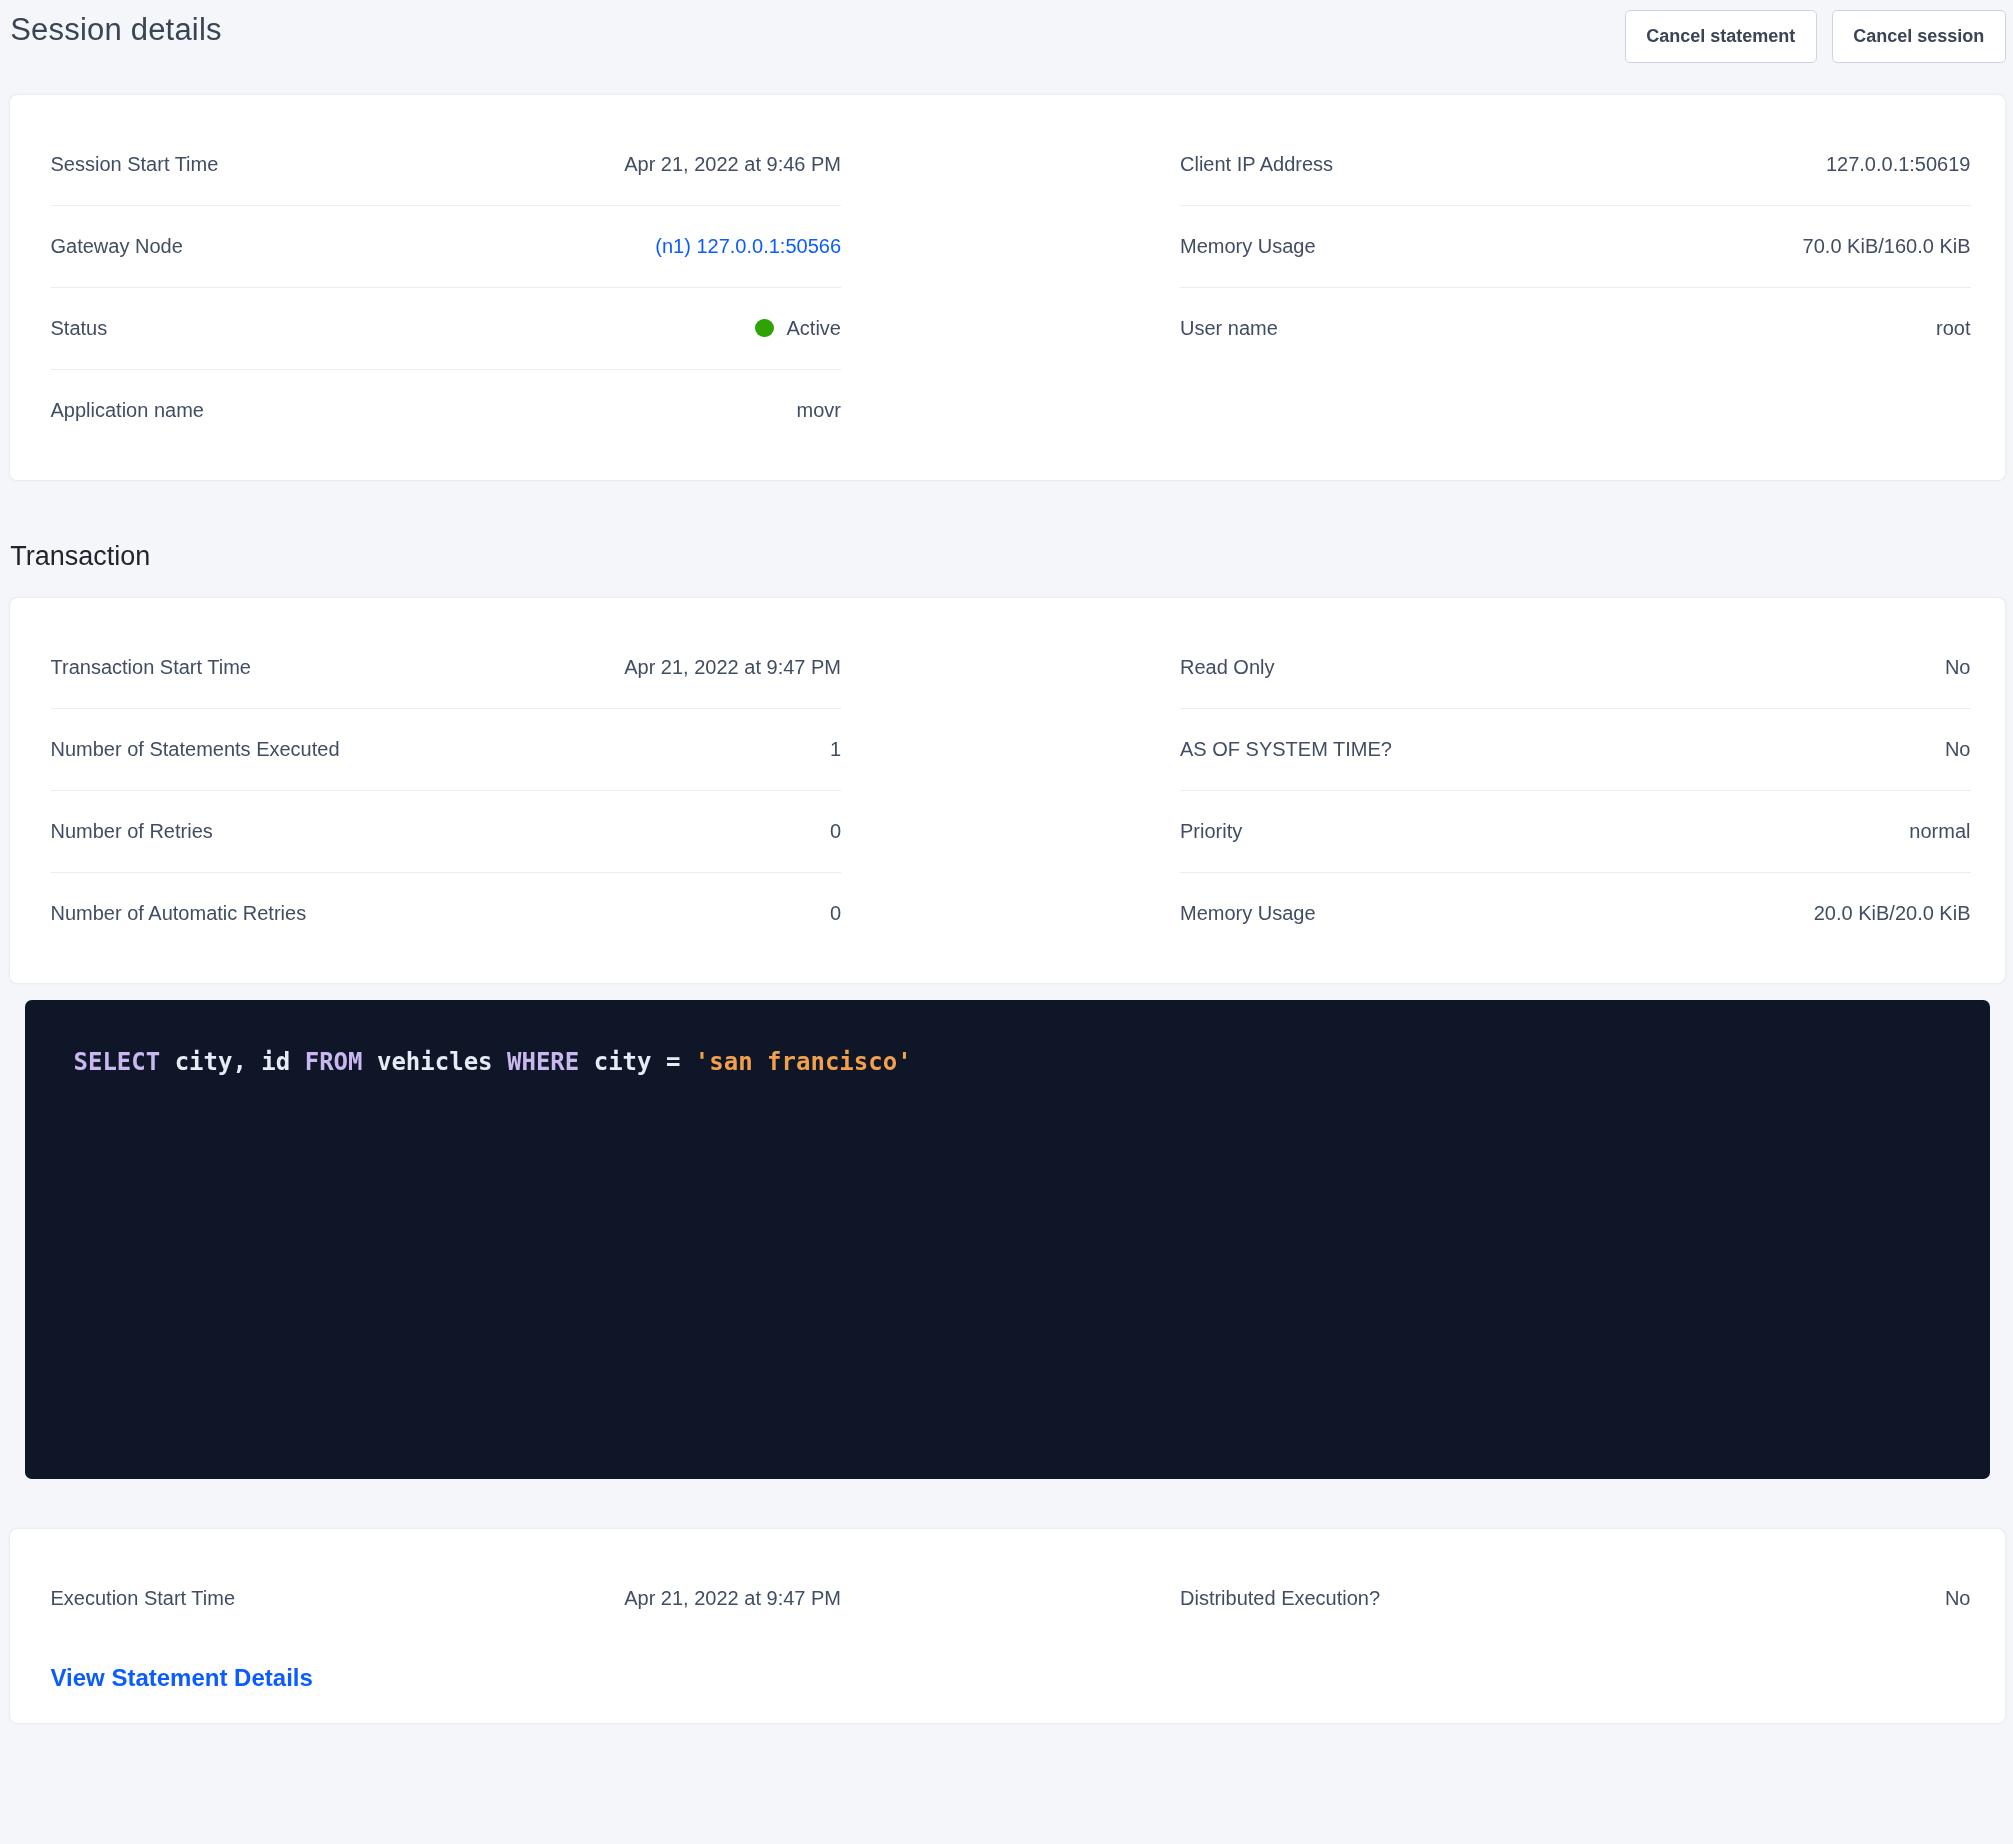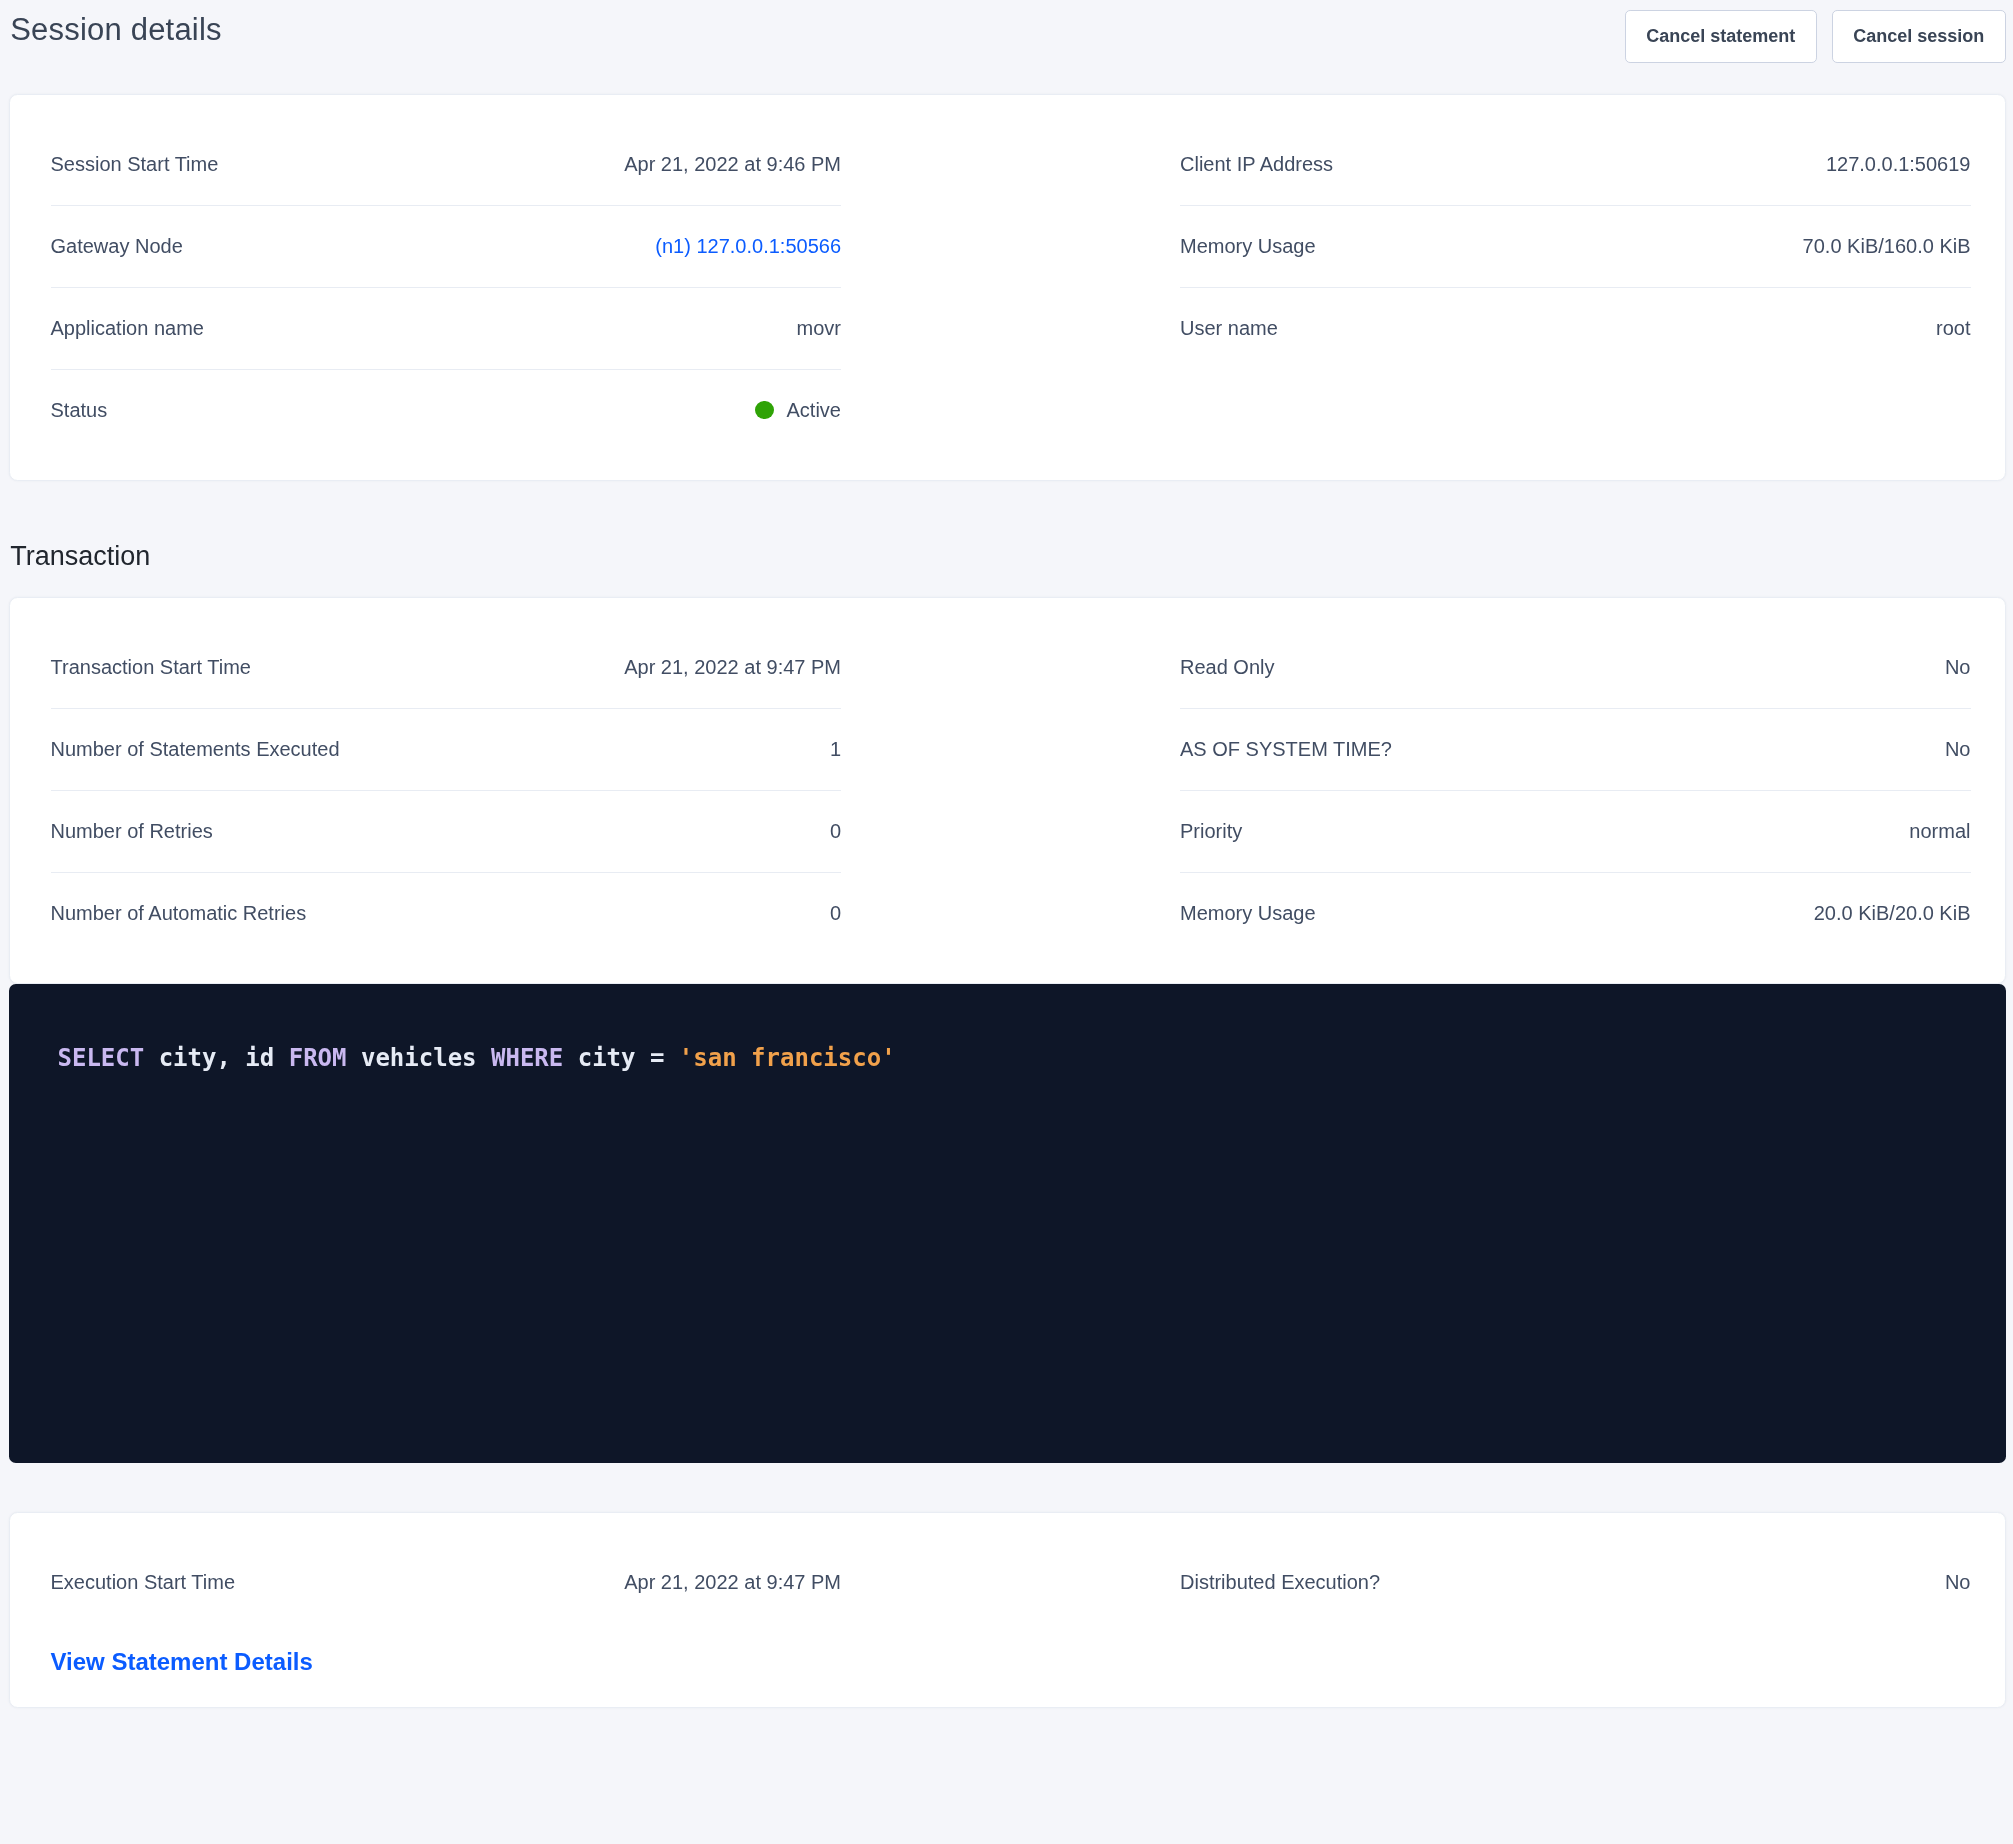--- a/index.html
+++ b/index.html
@@ -84,23 +84,23 @@
     line-height: 32px;
     font-weight: 500;
     color: #21262e;
   }
 
   
   .code-block {
     background: var(--codebg, #0e1628);
     border-radius: 6.8px;
     height: 479px;
-    padding: 60px 41px 0 49px;
+    padding: 48px 41px 0 49px;
     overflow: hidden;
-    margin: 0;
+    margin: 16px;
   }
   .code-block code {
     font-family: "DejaVu Sans Mono", monospace;
     font-size: 24px;
     font-weight: 700;
     line-height: 29px;
     white-space: pre;
     color: var(--sqlplain, #e6ebf5);
   }
   .tok-keyword { color: var(--sqlkw, #c9b8f0); }
@@ -139,30 +139,30 @@
             <span>Apr 21, 2022 at 9:46 PM</span>
           </span>
         </div>
         <div class="row">
           <span class="lab">Gateway Node</span>
           <span class="val link">
             <span>(n1) 127.0.0.1:50566</span>
           </span>
         </div>
         <div class="row">
-          <span class="lab">Application name</span>
-          <span class="val">
-            <span>movr</span>
-          </span>
-        </div>
-        <div class="row">
           <span class="lab">Status</span>
           <span class="val">
             <span class="dot"></span>
             <span>Active</span>
+          </span>
+        </div>
+        <div class="row">
+          <span class="lab">Application name</span>
+          <span class="val">
+            <span>movr</span>
           </span>
         </div>
       </div>
     <div class="col">
         <div class="row">
           <span class="lab">Client IP Address</span>
           <span class="val">
             <span>127.0.0.1:50619</span>
           </span>
         </div>

